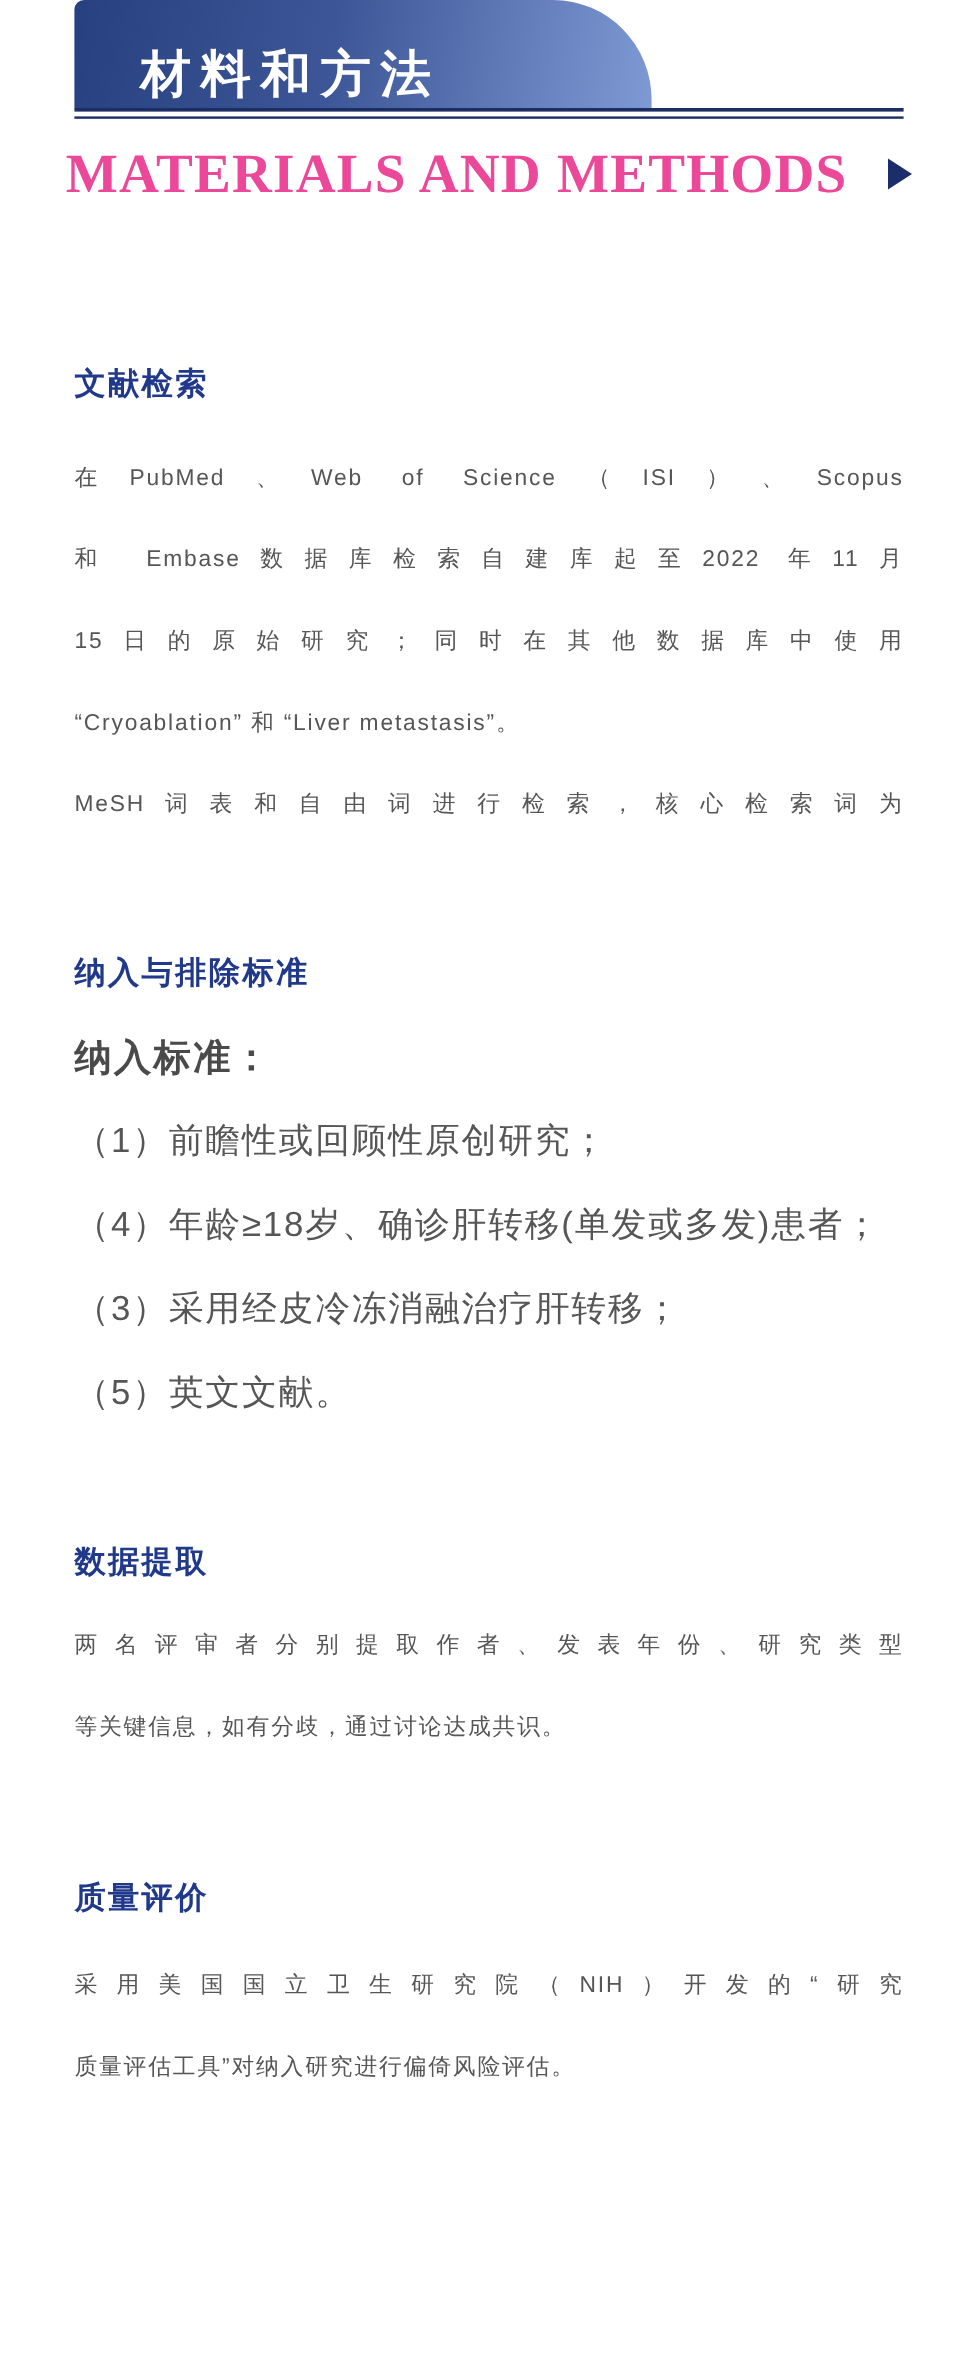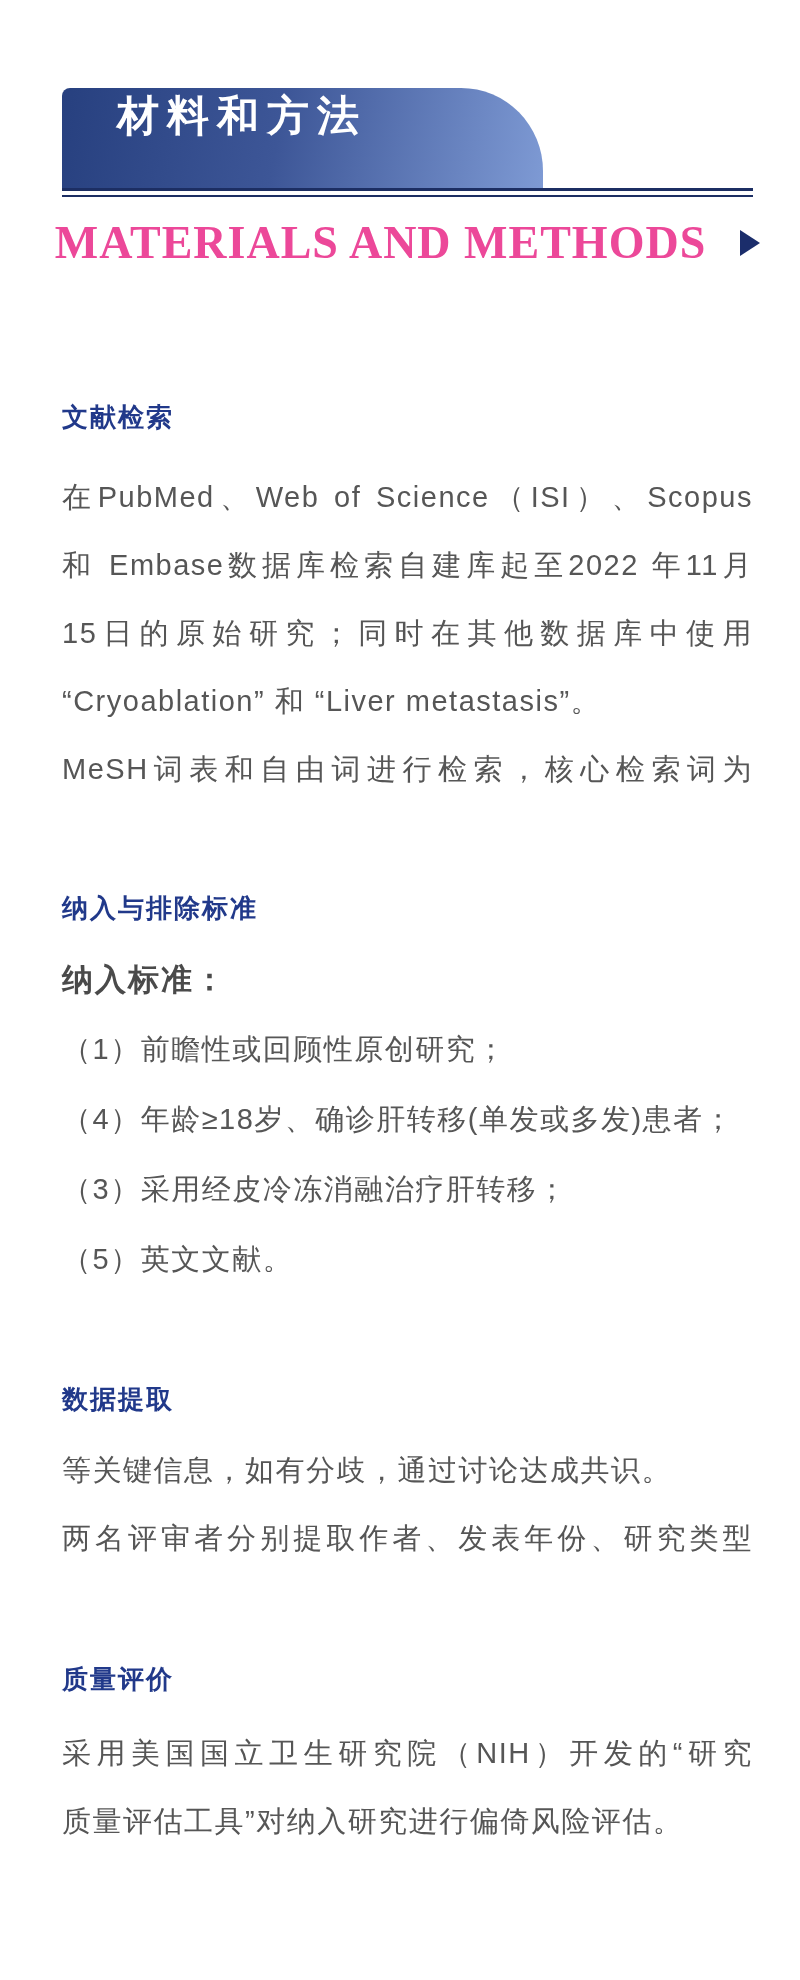--- a/index.html
+++ b/index.html
@@ -12,27 +12,26 @@
     font-family: "Liberation Sans", "DejaVu Sans", sans-serif;
   }
   .page {
     box-sizing: border-box;
     width: 800px;
     height: 1980px;
     padding: 0 47px 0 62px;
   }
   
   .banner {
-    margin-top: 88px;
     width: 481px;
-    height: 100px;
+    height: 90px;
     background: linear-gradient(100deg, #27407f 0%, #3d5697 45%, #7e9ad4 100%);
     border-radius: 8px 82px 0 0 / 8px 83px 0 0;
     display: flex;
-    align-items: flex-start;
+    align-items: flex-end;
     box-sizing: border-box;
     padding-left: 55px;
   }
   .banner-title {
     color: #ffffff;
     font-family: "Liberation Serif", "DejaVu Serif", serif;
     font-weight: bold;
     font-size: 42px;
     letter-spacing: 8px;
     white-space: nowrap;
@@ -74,21 +73,21 @@
   }
   .sub-h {
     font-size: 31px;
     font-weight: bold;
     color: #4a4a4a;
     line-height: 45px;
     letter-spacing: 2px;
   }
   .para { width: 100%; }
   .jline {
-    font-size: 29px;
+    font-size: 19px;
     color: #565656;
     line-height: 68px;
     letter-spacing: 1.5px;
     text-align: justify;
     text-align-last: justify;
     white-space: nowrap;
   }
   .jline.last { text-align-last: left; }
   .list .item {
     font-size: 29px;
@@ -137,22 +136,22 @@
   <div class="sub-h sub-s2">纳入标准：</div>
   <div class="list list-s2">
     <div class="item">（1）前瞻性或回顾性原创研究；</div>
     <div class="item">（4）年龄≥18岁、确诊肝转移(单发或多发)患者；</div>
     <div class="item">（3）采用经皮冷冻消融治疗肝转移；</div>
     <div class="item">（5）英文文献。</div>
   </div>
 
   <h2 class="sec-h h-s3">数据提取</h2>
   <div class="para p-s3">
+    <div class="jline">两名评审者分别提取作者、发表年份、研究类型</div>
     <div class="jline last">等关键信息，如有分歧，通过讨论达成共识。</div>
-    <div class="jline">两名评审者分别提取作者、发表年份、研究类型</div>
   </div>
 
   <h2 class="sec-h h-s4">质量评价</h2>
   <div class="para p-s4">
     <div class="jline">采用美国国立卫生研究院（NIH）开发的“研究</div>
     <div class="jline last">质量评估工具”对纳入研究进行偏倚风险评估。</div>
   </div>
 
 </div>
 

